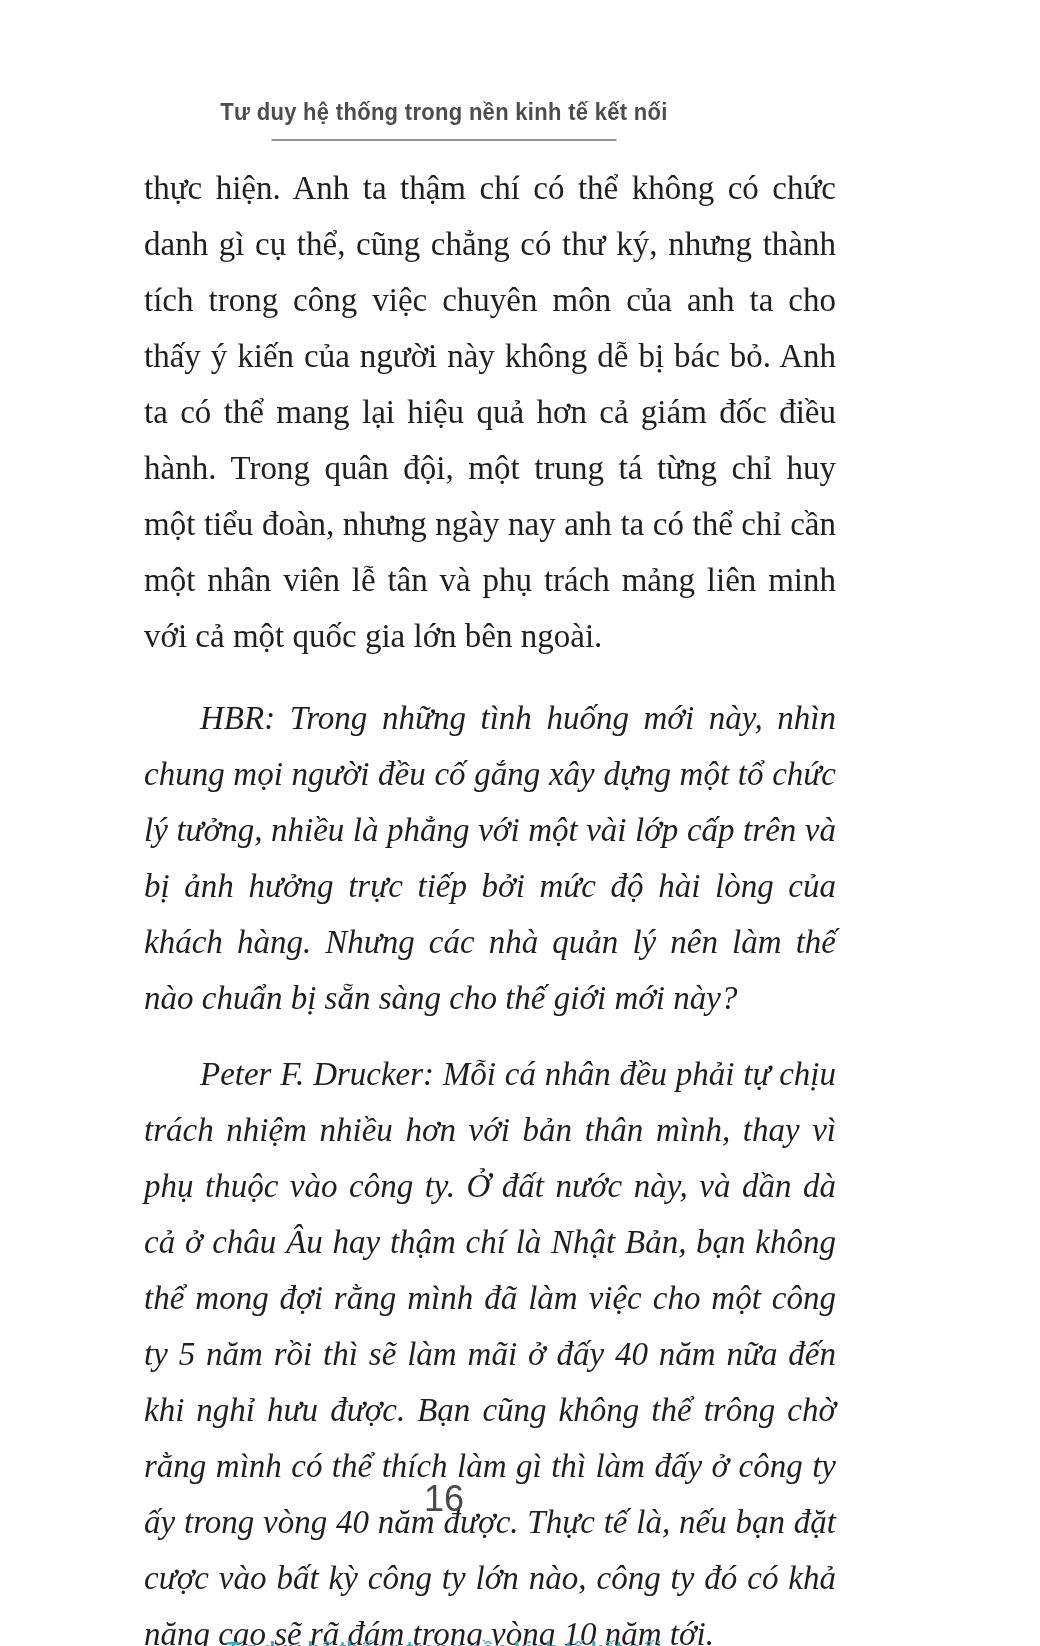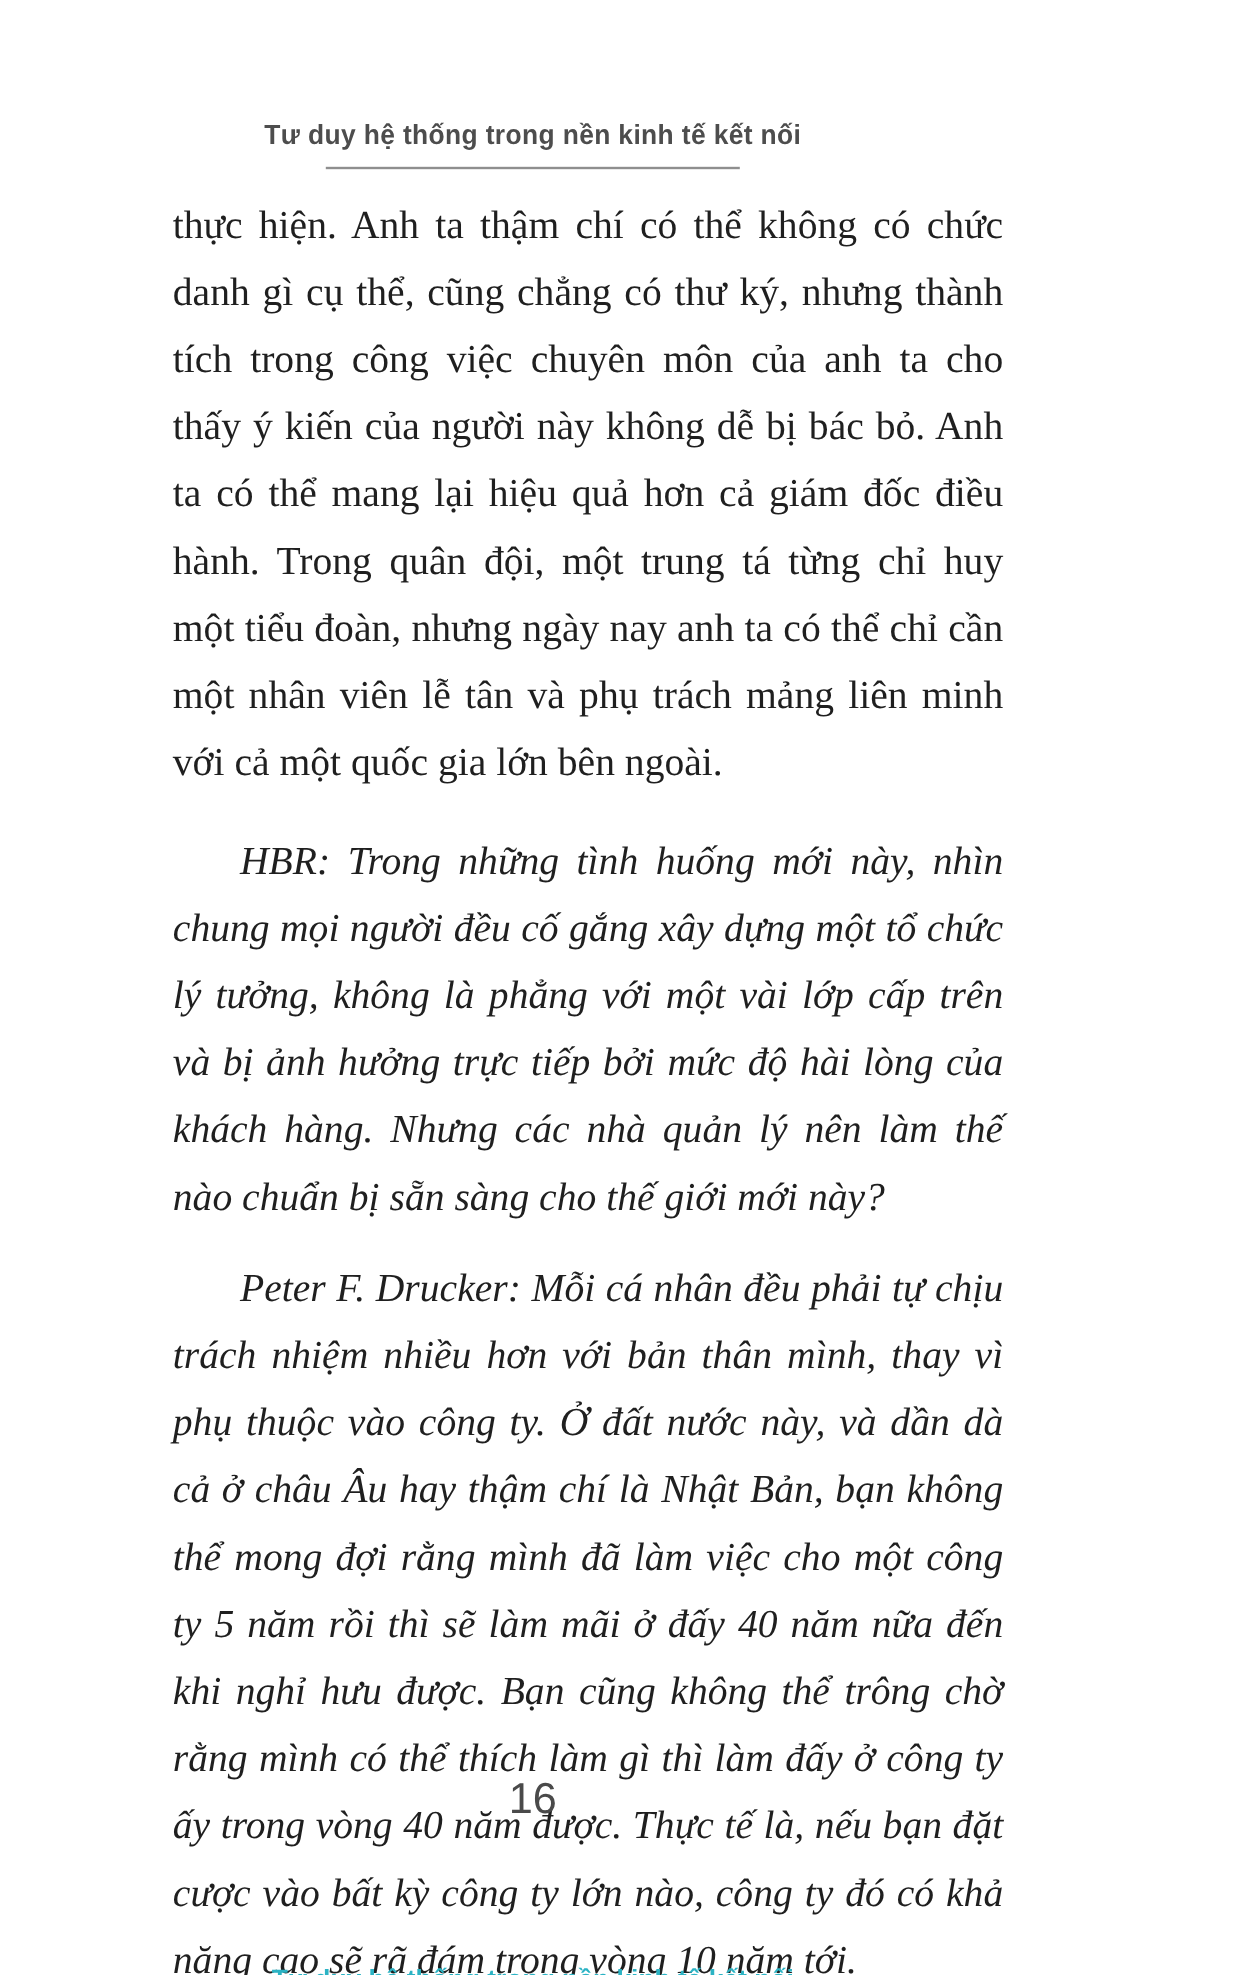--- a/index.html
+++ b/index.html
@@ -73,21 +73,21 @@
 <body>
 
 <div class="page">
 
   <div class="running-header">Tư duy hệ thống trong nền kinh tế kết nối</div>
 
   <div class="header-rule"></div>
 
   <div class="content">
     <p class="para">thực hiện. Anh ta thậm chí có thể không có chức danh gì cụ thể, cũng chẳng có thư ký, nhưng thành tích trong công việc chuyên môn của anh ta cho thấy ý kiến của người này không dễ bị bác bỏ. Anh ta có thể mang lại hiệu quả hơn cả giám đốc điều hành. Trong quân đội, một trung tá từng chỉ huy một tiểu đoàn, nhưng ngày nay anh ta có thể chỉ cần một nhân viên lễ tân và phụ trách mảng liên minh với cả một quốc gia lớn bên ngoài.</p>
-    <p class="para italic indent">HBR: Trong những tình huống mới này, nhìn chung mọi người đều cố gắng xây dựng một tổ chức lý tưởng, không là phẳng với một vài lớp cấp trên và bị ảnh hưởng trực tiếp bởi mức độ hài lòng của khách hàng. Nhưng các nhà quản lý nên làm thế nào chuẩn bị sẵn sàng cho thế giới mới này?</p>
+    <p class="para italic indent">HBR: Trong những tình huống mới này, nhìn chung mọi người đều cố gắng xây dựng một tổ chức lý tưởng, nhiều là phẳng với một vài lớp cấp trên và bị ảnh hưởng trực tiếp bởi mức độ hài lòng của khách hàng. Nhưng các nhà quản lý nên làm thế nào chuẩn bị sẵn sàng cho thế giới mới này?</p>
     <p class="para indent">Peter F. Drucker: Mỗi cá nhân đều phải tự chịu trách nhiệm nhiều hơn với bản thân mình, thay vì phụ thuộc vào công ty. Ở đất nước này, và dần dà cả ở châu Âu hay thậm chí là Nhật Bản, bạn không thể mong đợi rằng mình đã làm việc cho một công ty 5 năm rồi thì sẽ làm mãi ở đấy 40 năm nữa đến khi nghỉ hưu được. Bạn cũng không thể trông chờ rằng mình có thể thích làm gì thì làm đấy ở công ty ấy trong vòng 40 năm được. Thực tế là, nếu bạn đặt cược vào bất kỳ công ty lớn nào, công ty đó có khả năng cao sẽ rã đám trong vòng 10 năm tới.</p>
   </div>
 
   <div class="page-number">16</div>
 
   <div class="next-page-header">Tư duy hệ thống trong nền kinh tế kết nối</div>
 
 </div>
 
 </body></html>

